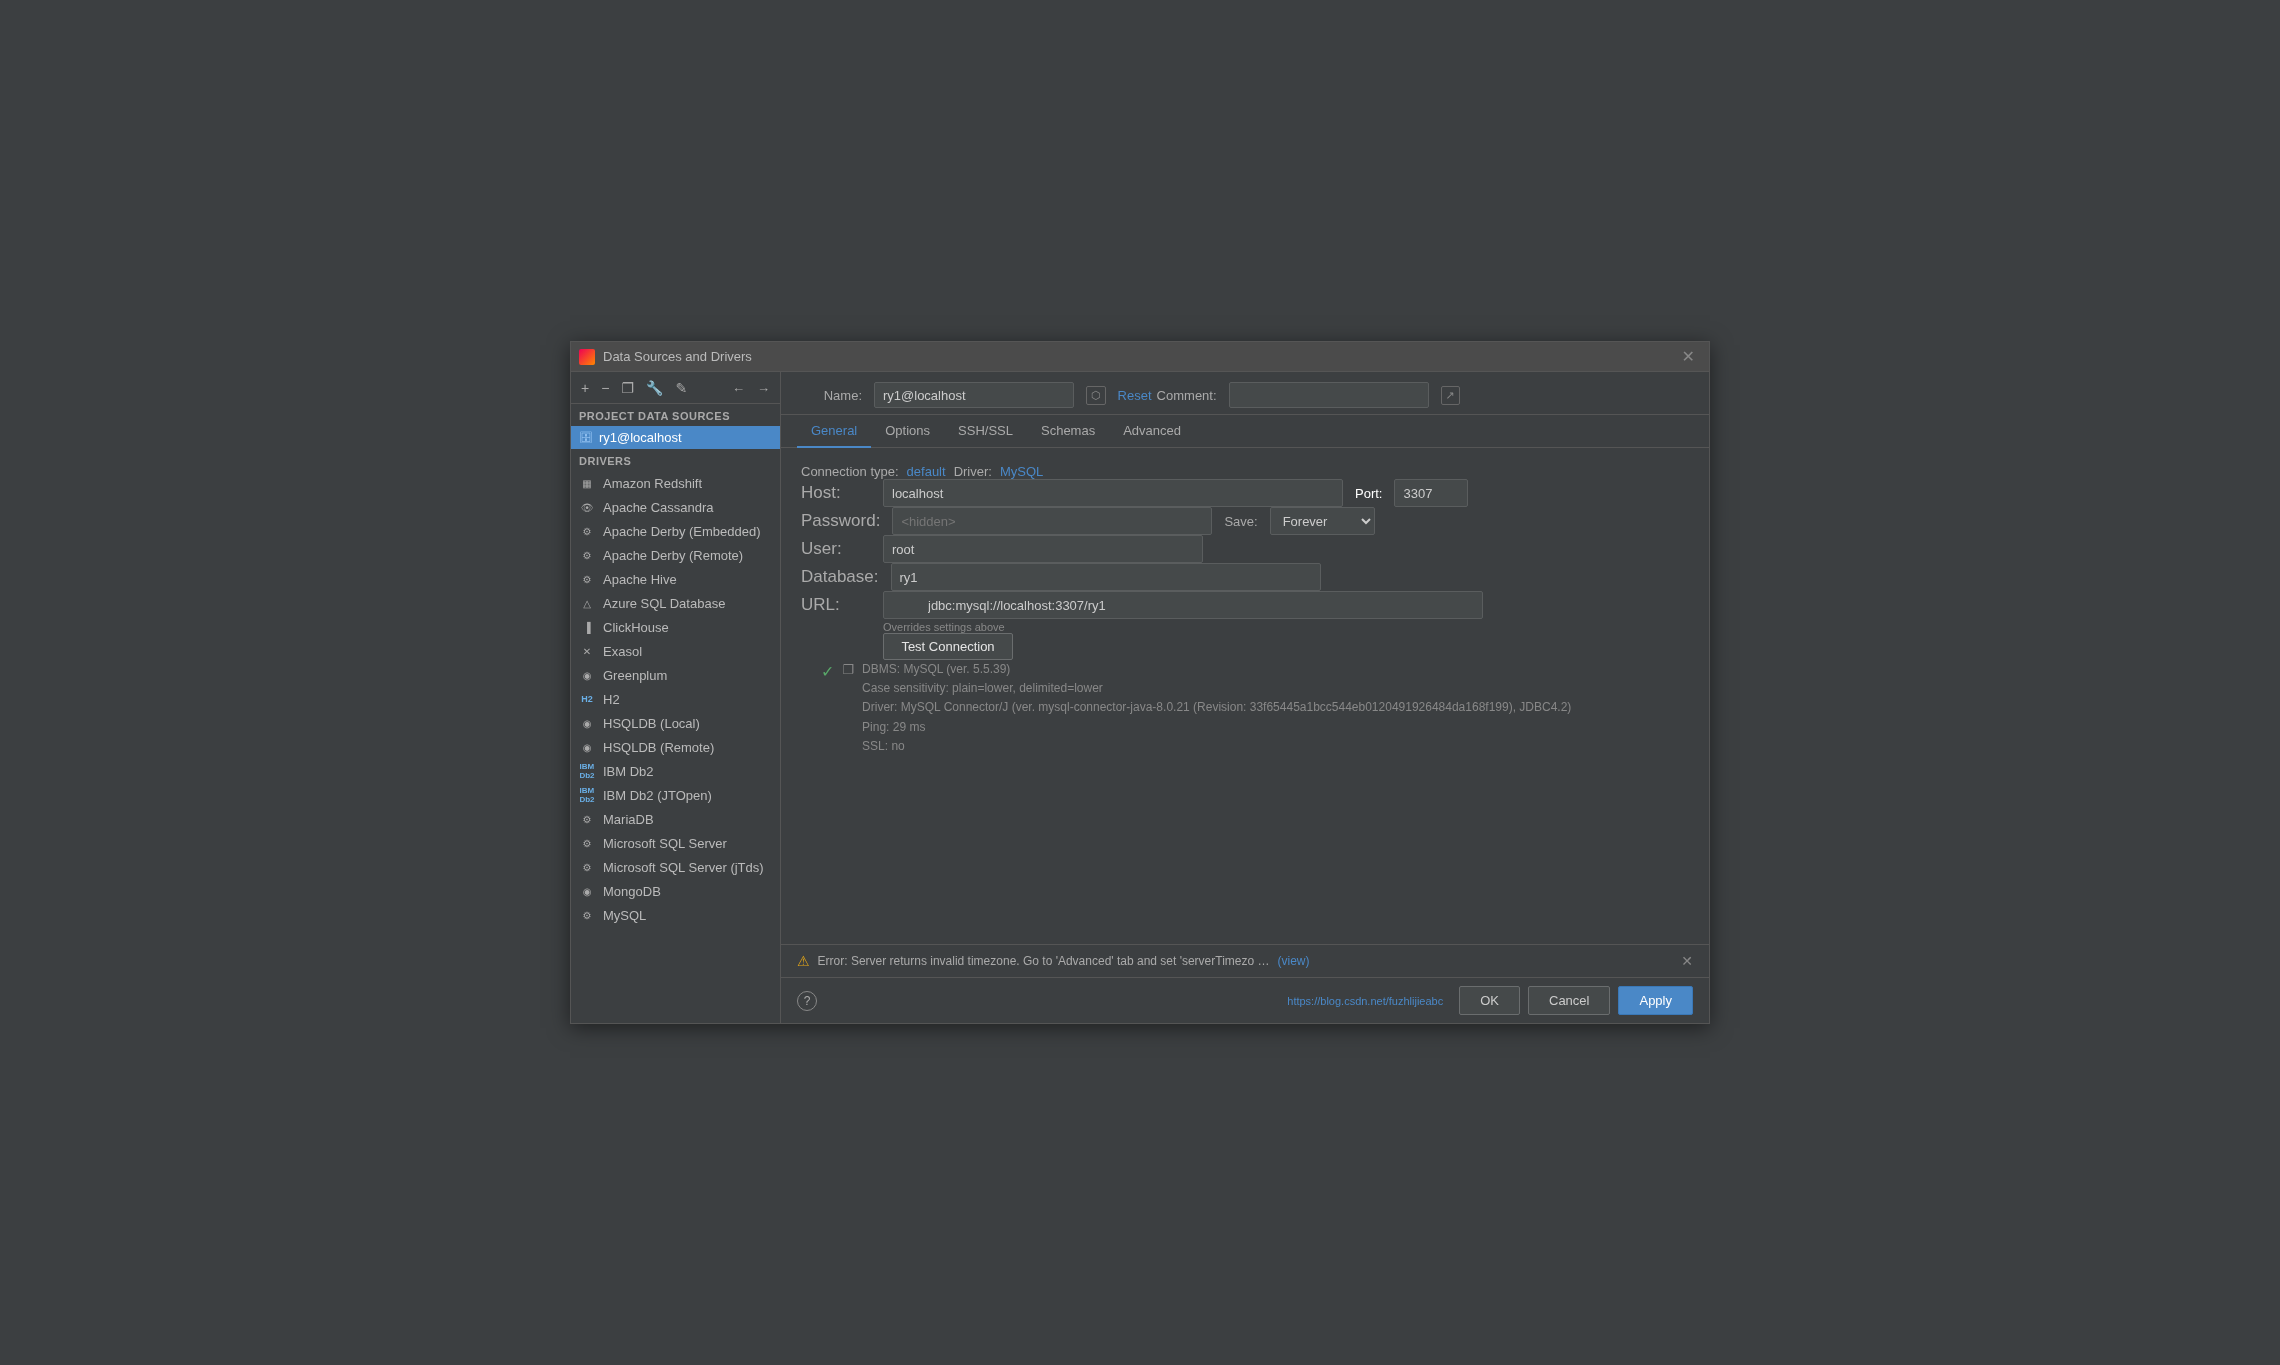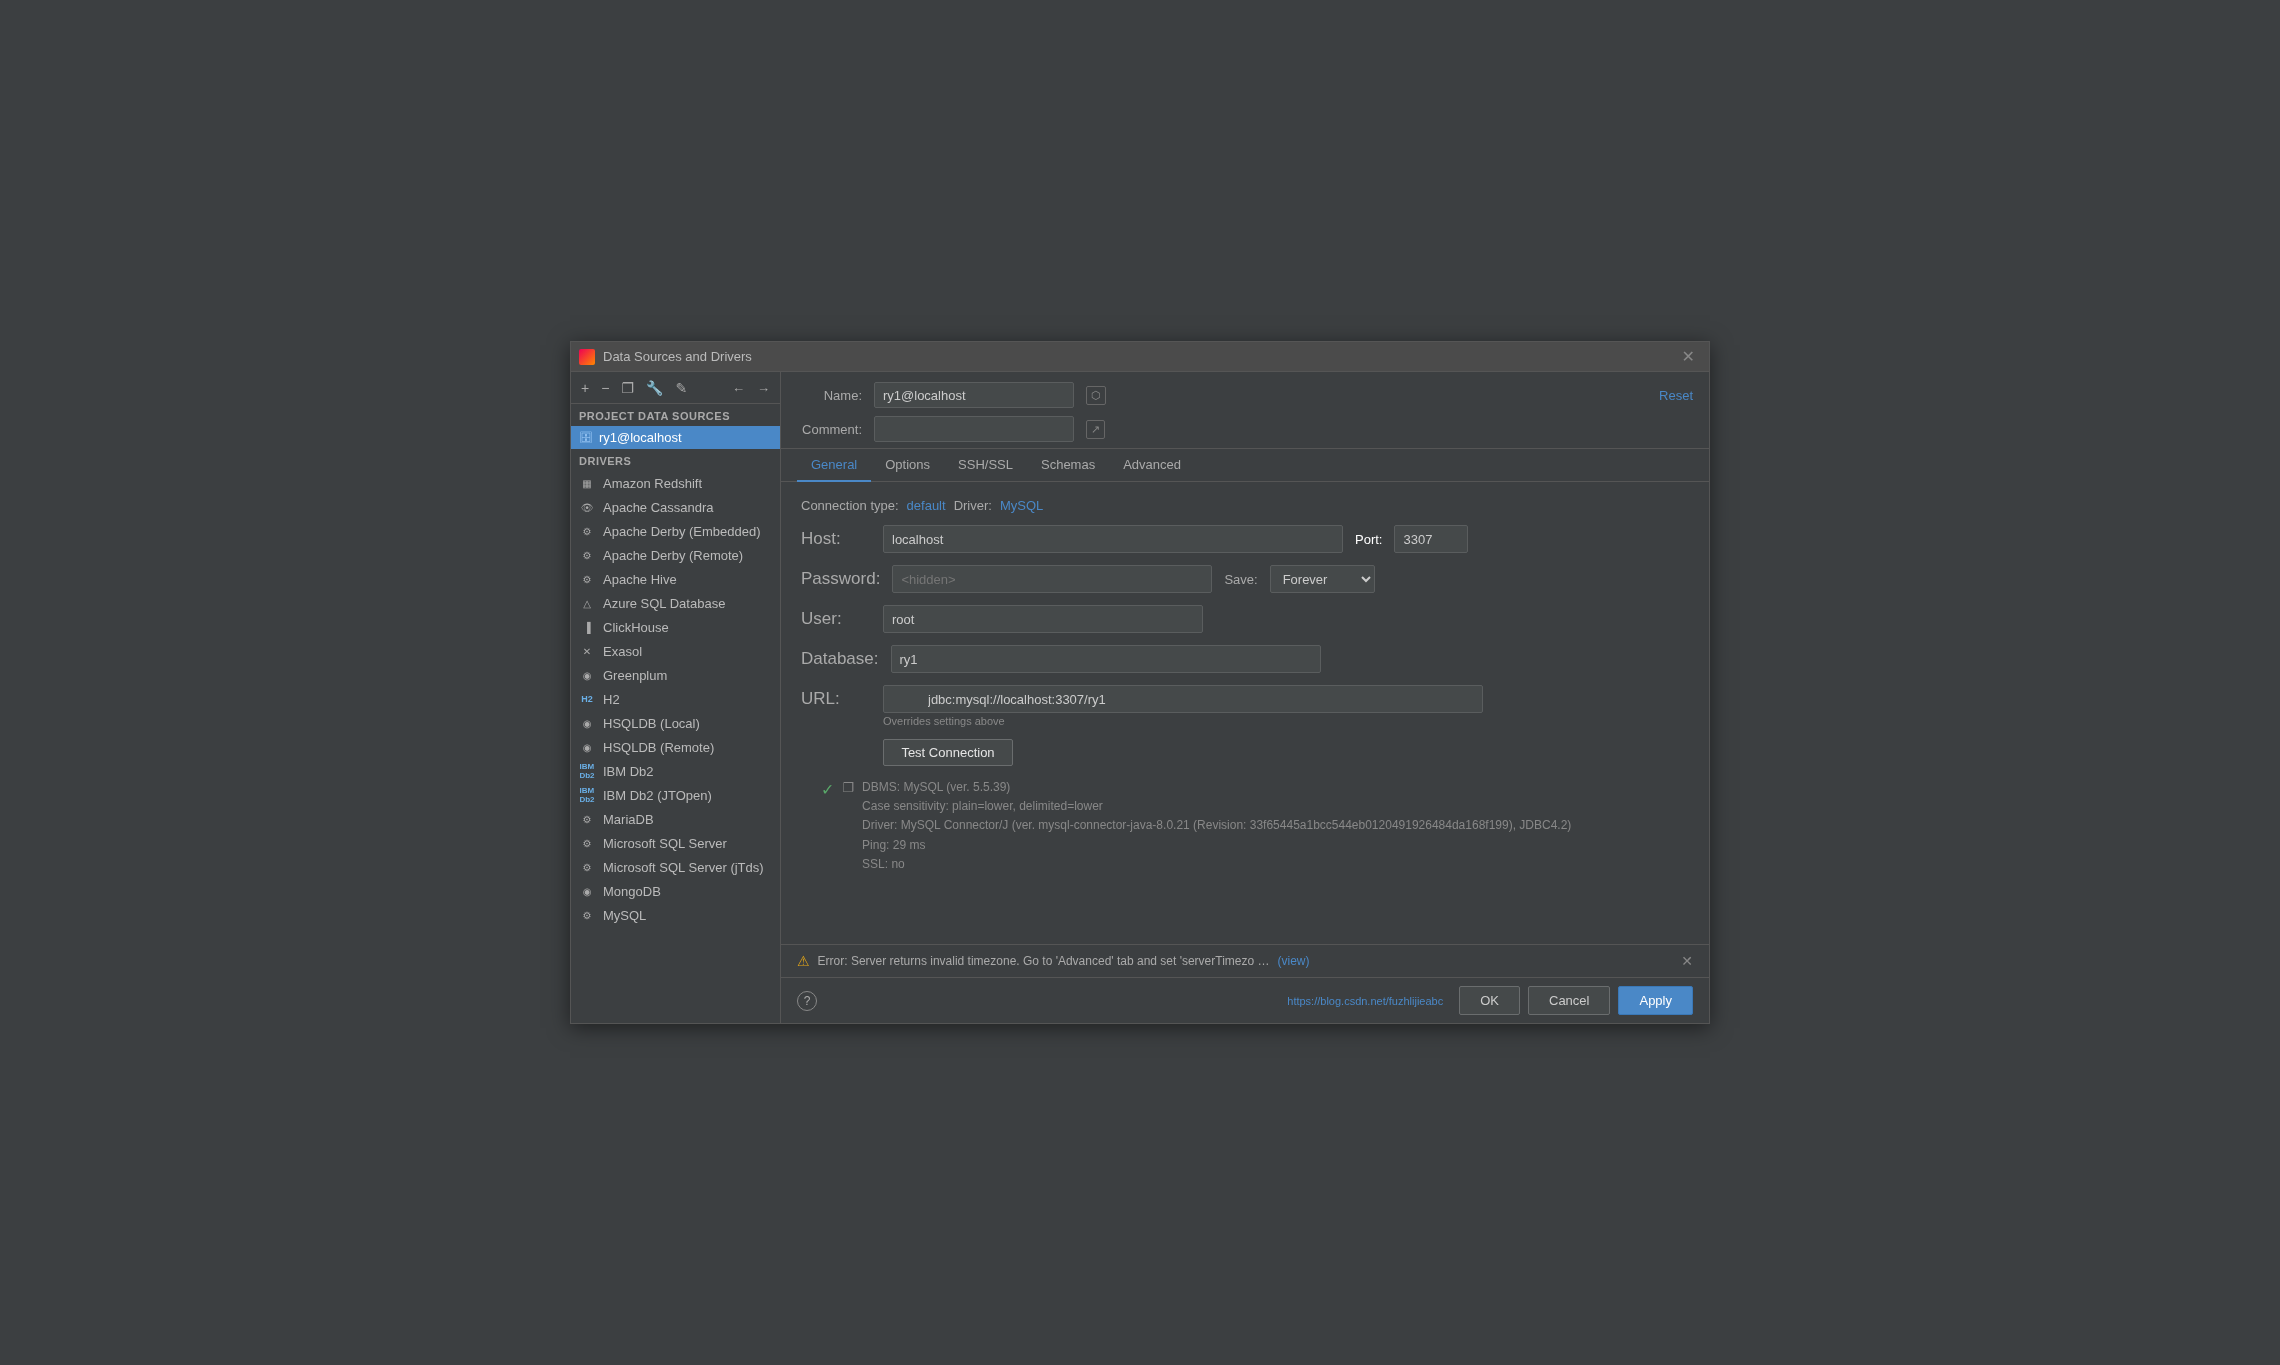--- a/index.html
+++ b/index.html
@@ -159,21 +159,20 @@
       color: #aaa;
       border-bottom: 2px solid transparent;
       margin-bottom: -1px;
     }
     .tab.active { color: #4a88c7; border-bottom: 2px solid #4a88c7; }
     
     .form-area {
       padding: 16px 20px;
       display: flex;
       flex-direction: column;
-      gap: 12px;
       flex: 1;
       overflow-y: auto;
     }
     .connection-type-row {
       display: flex;
       align-items: center;
       gap: 8px;
       font-size: 13px;
       color: #aaa;
     }
@@ -285,22 +284,22 @@
       justify-content: center;
       font-size: 12px;
       color: #aaa;
       cursor: pointer;
       margin-right: auto;
     }
     
     .header-fields {
       padding: 10px 16px 6px 16px;
       display: flex;
-      flex-direction: column;
-      gap: 8px;
+      flex-direction: row;
+      gap: 0;
       border-bottom: 1px solid #555;
     }
     .hf-row {
       display: flex;
       align-items: center;
       gap: 12px;
     }
     .hf-label {
       color: #aaa;
       font-size: 13px;

